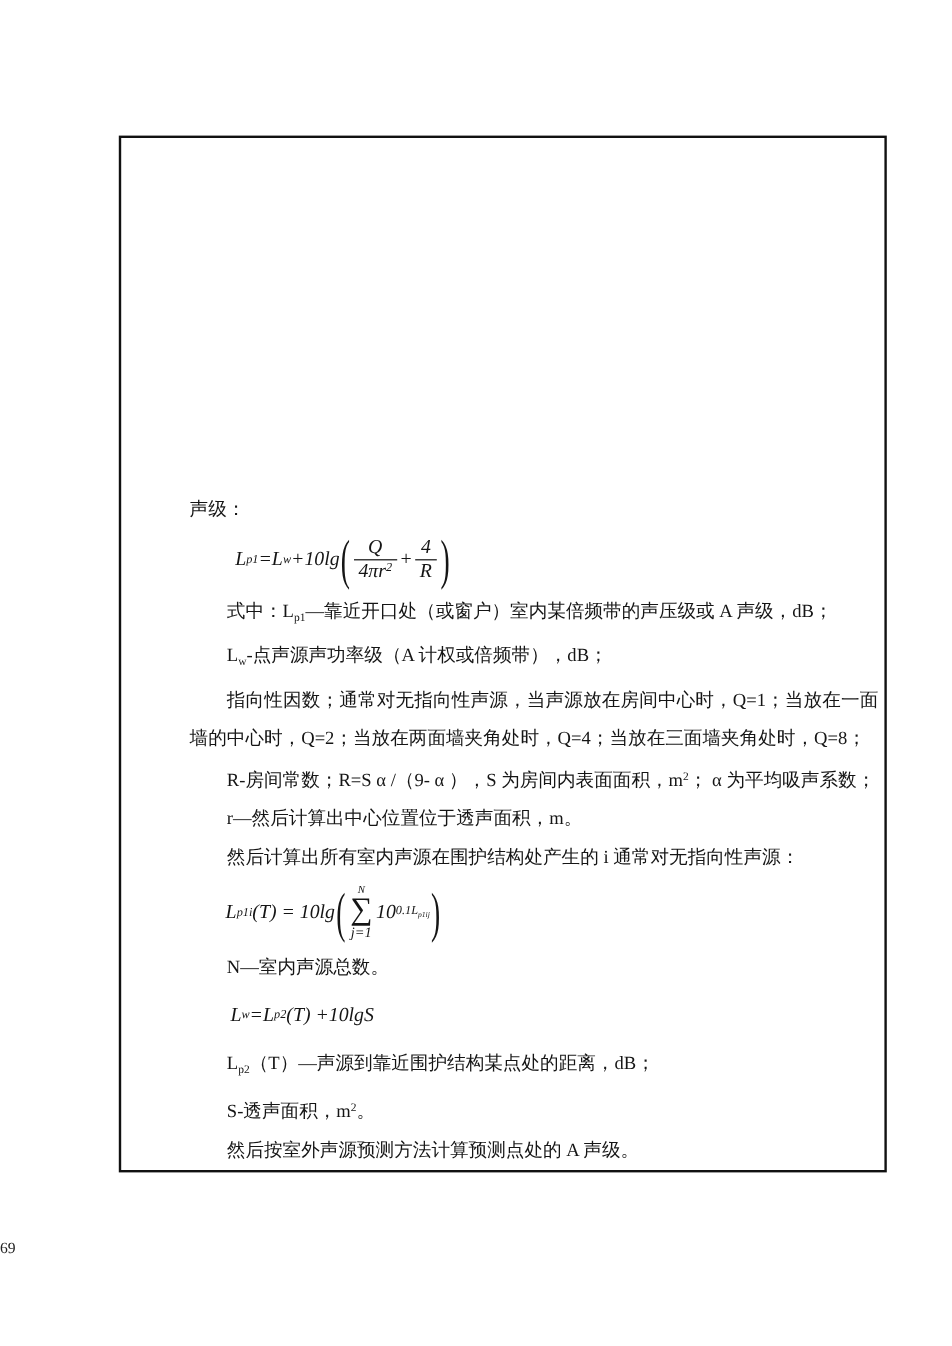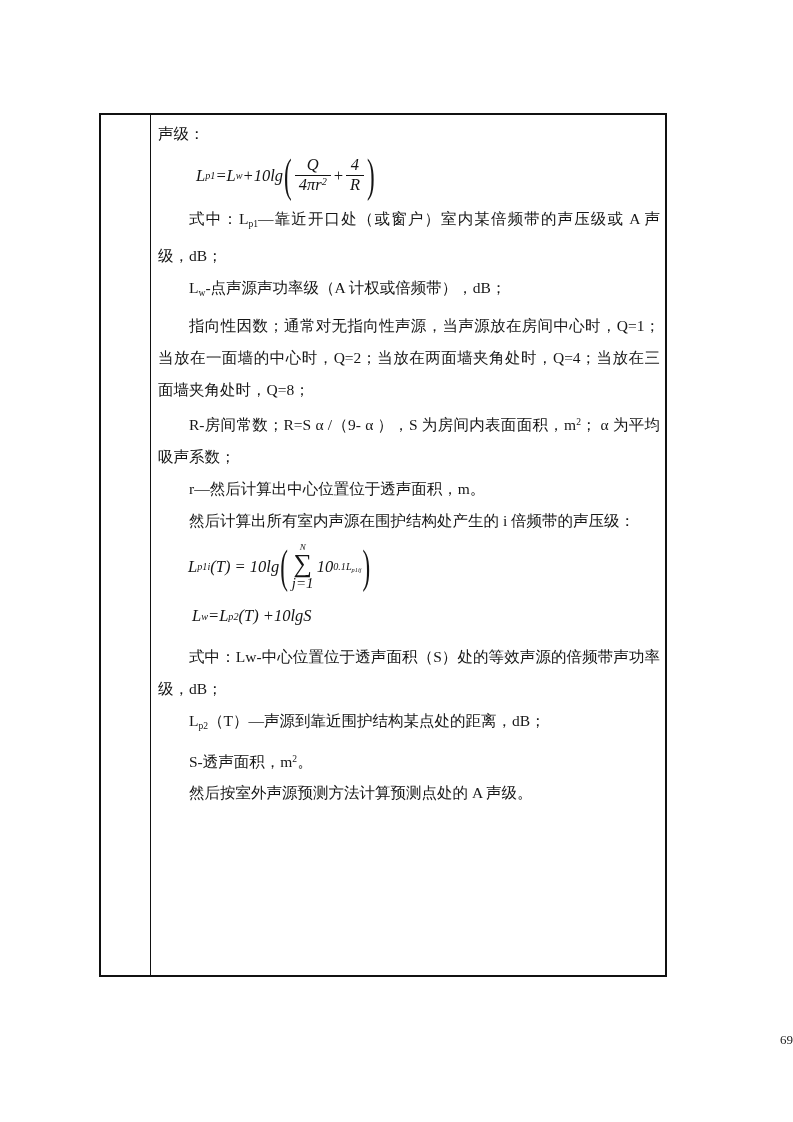--- a/index.html
+++ b/index.html
@@ -1,22 +1,22 @@
 <!DOCTYPE html>
 <html><head>
 <meta charset="utf-8">
 <style>
   html,body{margin:0;padding:0;}
   body{
     width:793px;height:1122px;position:relative;background:#ffffff;
     font-family:"Liberation Serif","DejaVu Serif",serif;color:#151515;
   }
   .doc-table{
-    position:absolute;left:99px;top:113px;width:568px;height:864px;
-    border:2px solid #111;box-sizing:border-box;display:flex;background:#fff;
+    position:absolute;left:99px;top:113px;width:640px;height:864px;
+    border:2px solid #111;box-sizing:border-box;display:flex;background:#fff;align-items:flex-end;
   }
   .left-cell{
     width:50px;flex:0 0 50px;border-right:1px solid #111;box-sizing:border-box;
   }
   .content-cell{
     flex:1;padding:3px 5px 0 7px;box-sizing:border-box;overflow:hidden;
     font-size:15.5px;
   }
   .para{
     line-height:32px;text-align:left;
@@ -36,27 +36,27 @@
     vertical-align:middle;margin:0 2px;line-height:1.15;
   }
   .frac .num{border-bottom:1px solid #111;padding:0 4px;}
   .frac .den{padding:0 4px;}
   .sum{
     display:inline-flex;flex-direction:column;align-items:center;
     line-height:1;margin:0 3px;vertical-align:middle;
   }
   .sum .s-top{font-size:9px;font-style:italic;}
   .sum .s-sigma{font-size:26px;font-style:normal;line-height:.95;}
-  .sum .s-bot{font-size:15px;font-style:italic;}
+  .sum .s-bot{font-size:12px;font-style:italic;}
   .bigp{
     display:inline-block;transform:scaleY(2.0);font-size:23px;font-weight:300;
     font-style:normal;margin:0 1px;line-height:1;
   }
   .footer-pagenum{
-    position:absolute;left:0;right:0;top:1032px;text-align:right;
+    position:absolute;left:0;right:0;top:1032px;text-align:left;
     font-size:13px;color:#222;
   }
 </style>
 </head>
 <body>
 
 <div class="doc-table">
   <div class="left-cell"></div>
   <div class="content-cell">
       <div class="para"><span>声级：</span></div>
@@ -77,48 +77,48 @@
           <span class="num"><span>4</span></span>
           <span class="den"><span class="it">R</span></span>
         </span>
         <span class="bigp">)</span>
       </div>
       <div class="para indent justify"><span>式中：L</span><sub class="sb">p1</sub><span>—靠近开口处（或窗户）室内某倍频带的声压级或 A 声级，dB；</span></div>
       <div class="para indent"><span>L</span><sub class="sb">w</sub><span>-点声源声功率级（A 计权或倍频带），dB；</span></div>
       <div class="para indent justify"><span>指向性因数；通常对无指向性声源，当声源放在房间中心时，Q=1；当放在一面墙的中心时，Q=2；当放在两面墙夹角处时，Q=4；当放在三面墙夹角处时，Q=8；</span></div>
       <div class="para indent justify"><span>R-房间常数；R=S α /（9- α ），S 为房间内表面面积，m</span><sup class="sp">2</sup><span>； α 为平均吸声系数；</span></div>
       <div class="para indent"><span>r—然后计算出中心位置位于透声面积，m。</span></div>
-      <div class="para indent"><span>然后计算出所有室内声源在围护结构处产生的 i 倍频带的声压级：</span></div>
+      <div class="para indent"><span>然后计算出所有室内声源在围护结构处产生的 i 通常对无指向性声源：</span></div>
       <div class="formula" style="margin-left: 30px;">
         <span class="it">L</span>
         <sub class="sb">p1i</sub>
         <span>(</span>
         <span class="it">T</span>
         <span>) = 10lg</span>
         <span class="bigp">(</span>
         <span class="sum">
           <span class="s-top">N</span>
           <span class="s-sigma">∑</span>
           <span class="s-bot">j=1</span>
         </span>
         <span>10</span>
         <sup class="sp"><span>0.1</span><span class="it">L</span><sub class="sb">p1ij</sub></sup>
         <span class="bigp">)</span>
       </div>
+      <div class="para indent"><span>N—室内声源总数。</span></div>
       <div class="formula" style="margin-left: 34px;">
         <span class="it">L</span>
         <sub class="sb">w</sub>
         <span> = </span>
         <span class="it">L</span>
         <sub class="sb">p2</sub>
         <span>(</span>
         <span class="it">T</span>
         <span>) +10lg </span>
         <span class="it">S</span>
       </div>
-      <div class="para indent justify"><span>式中：Lw-中心位置位于透声面积（S）处的等效声源的倍频带声功率级，dB；</span></div>
       <div class="para indent"><span>L</span><sub class="sb">p2</sub><span>（T）—声源到靠近围护结构某点处的距离，dB；</span></div>
       <div class="para indent"><span>S-透声面积，m</span><sup class="sp">2</sup><span>。</span></div>
       <div class="para indent"><span>然后按室外声源预测方法计算预测点处的 A 声级。</span></div>
     </div>
 </div>
 
 <div class="footer-pagenum">69</div>
 
 </body></html>

